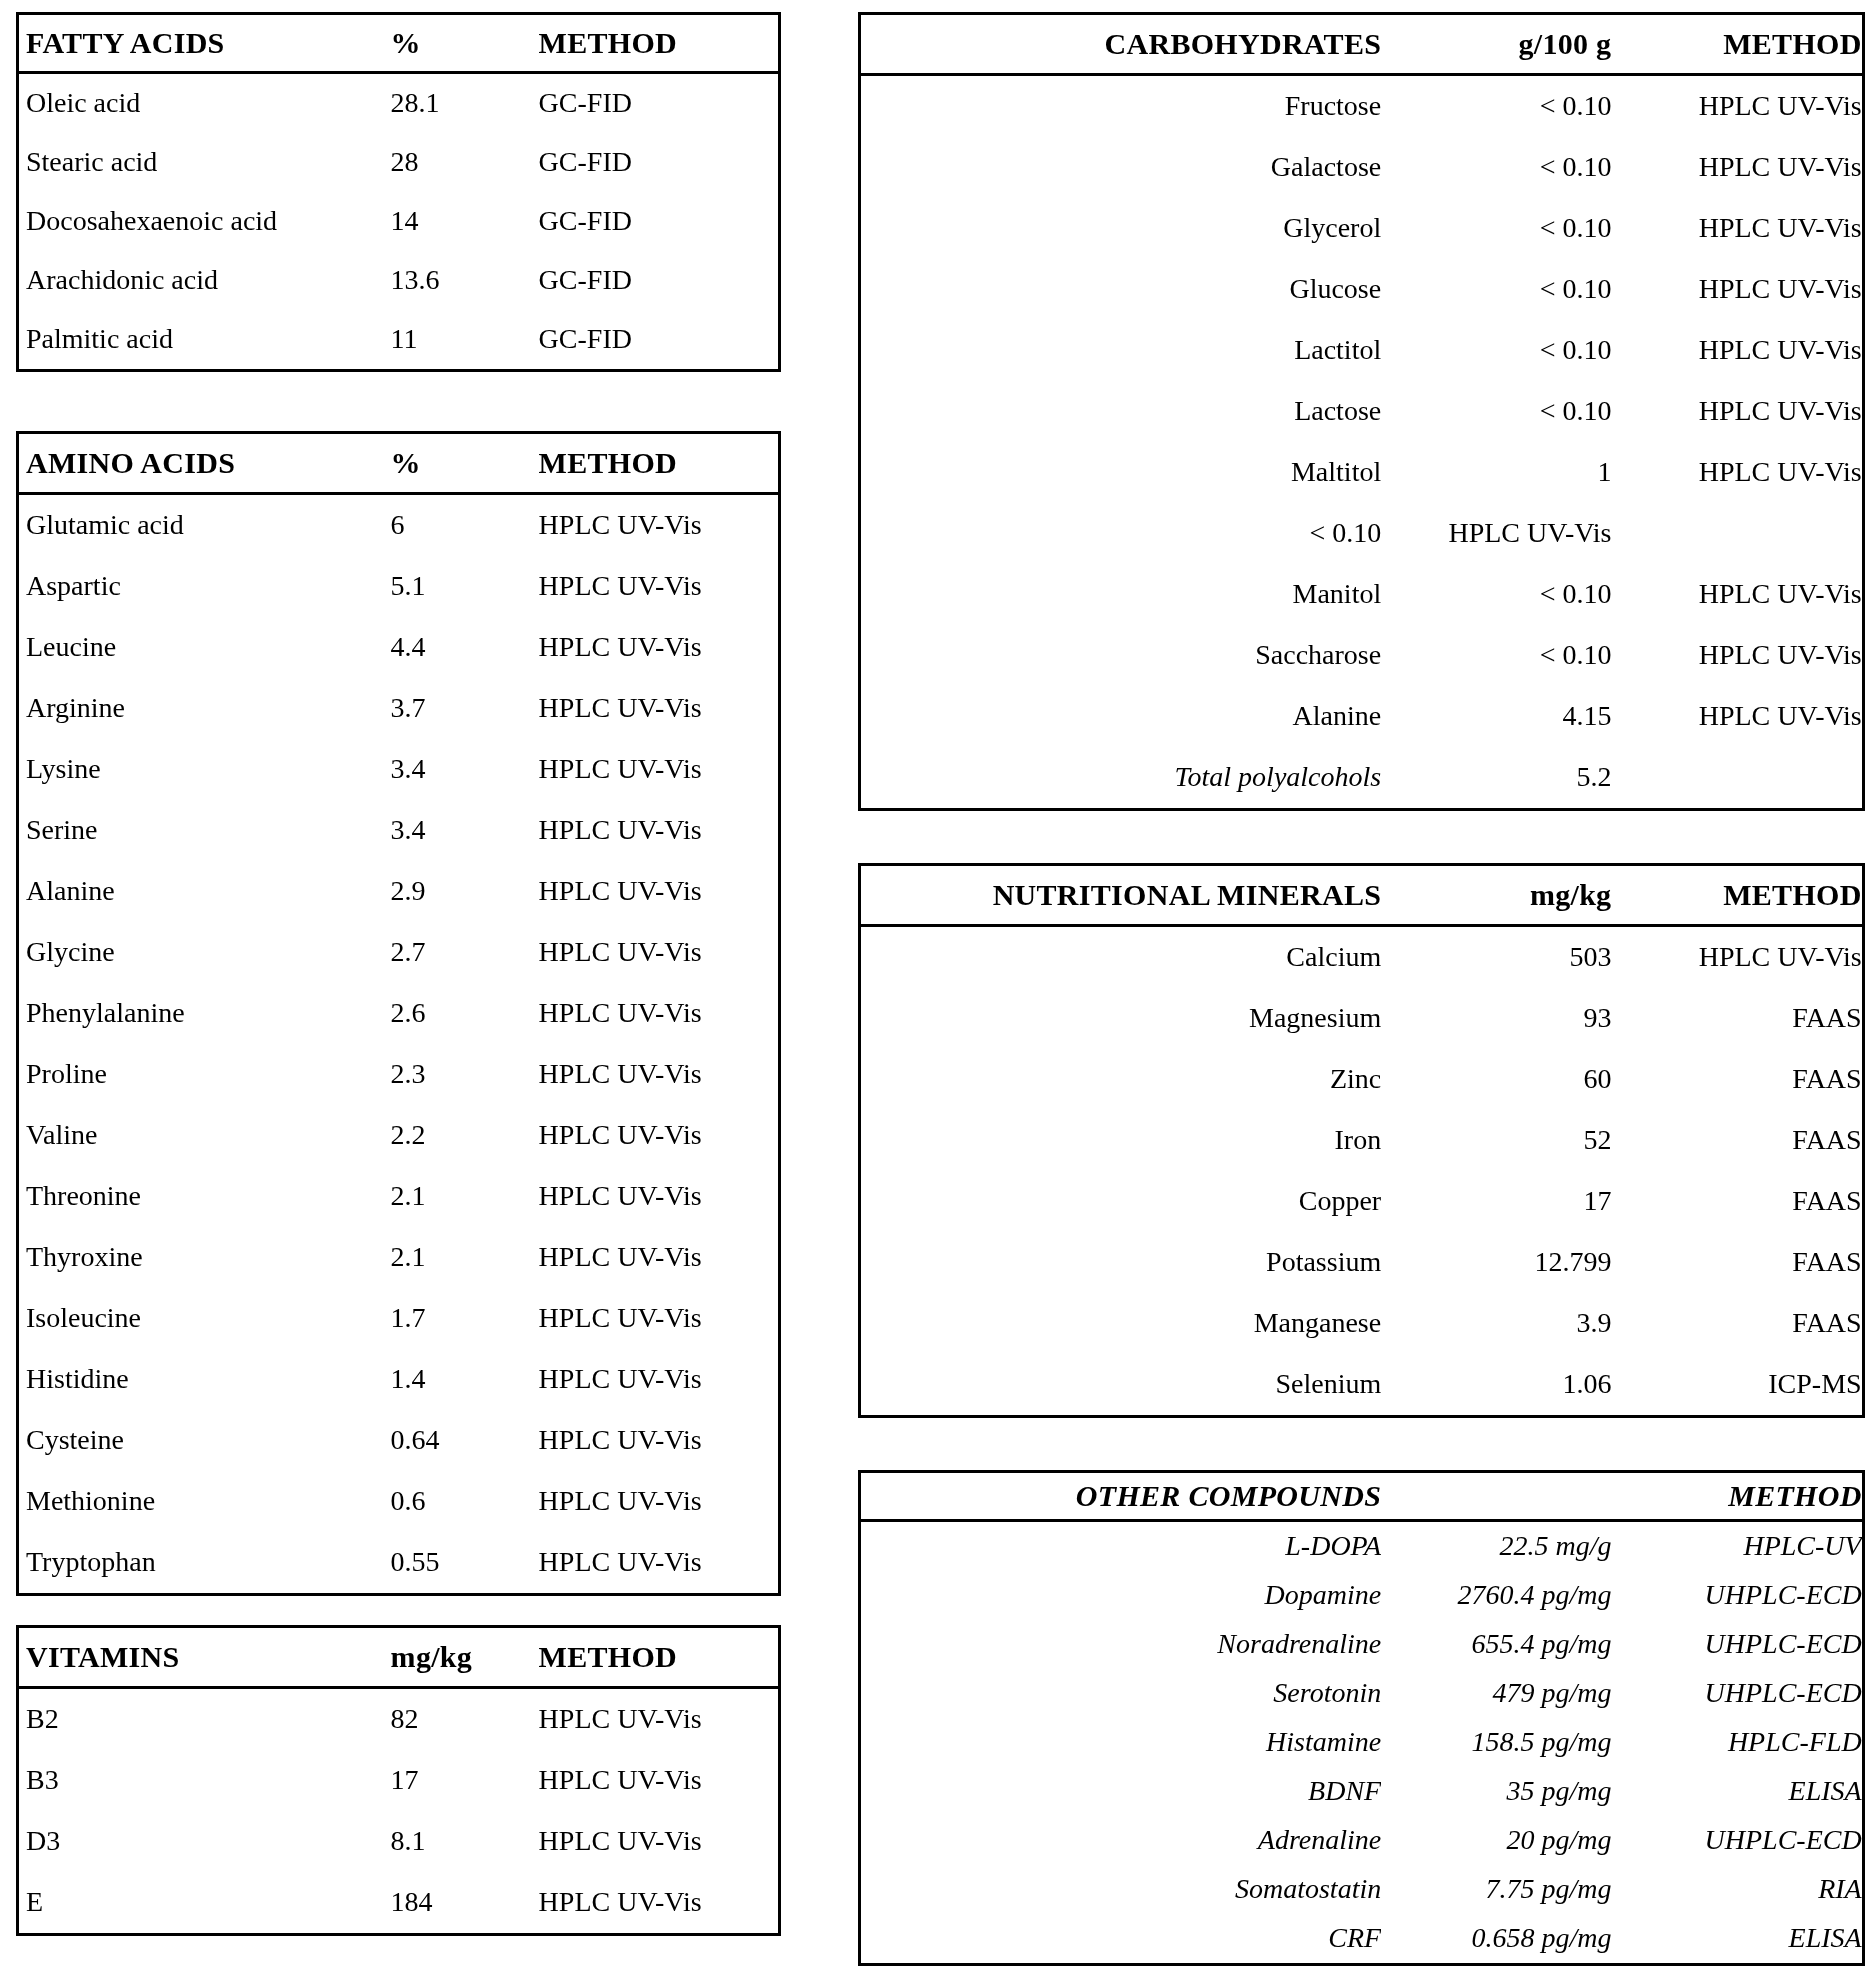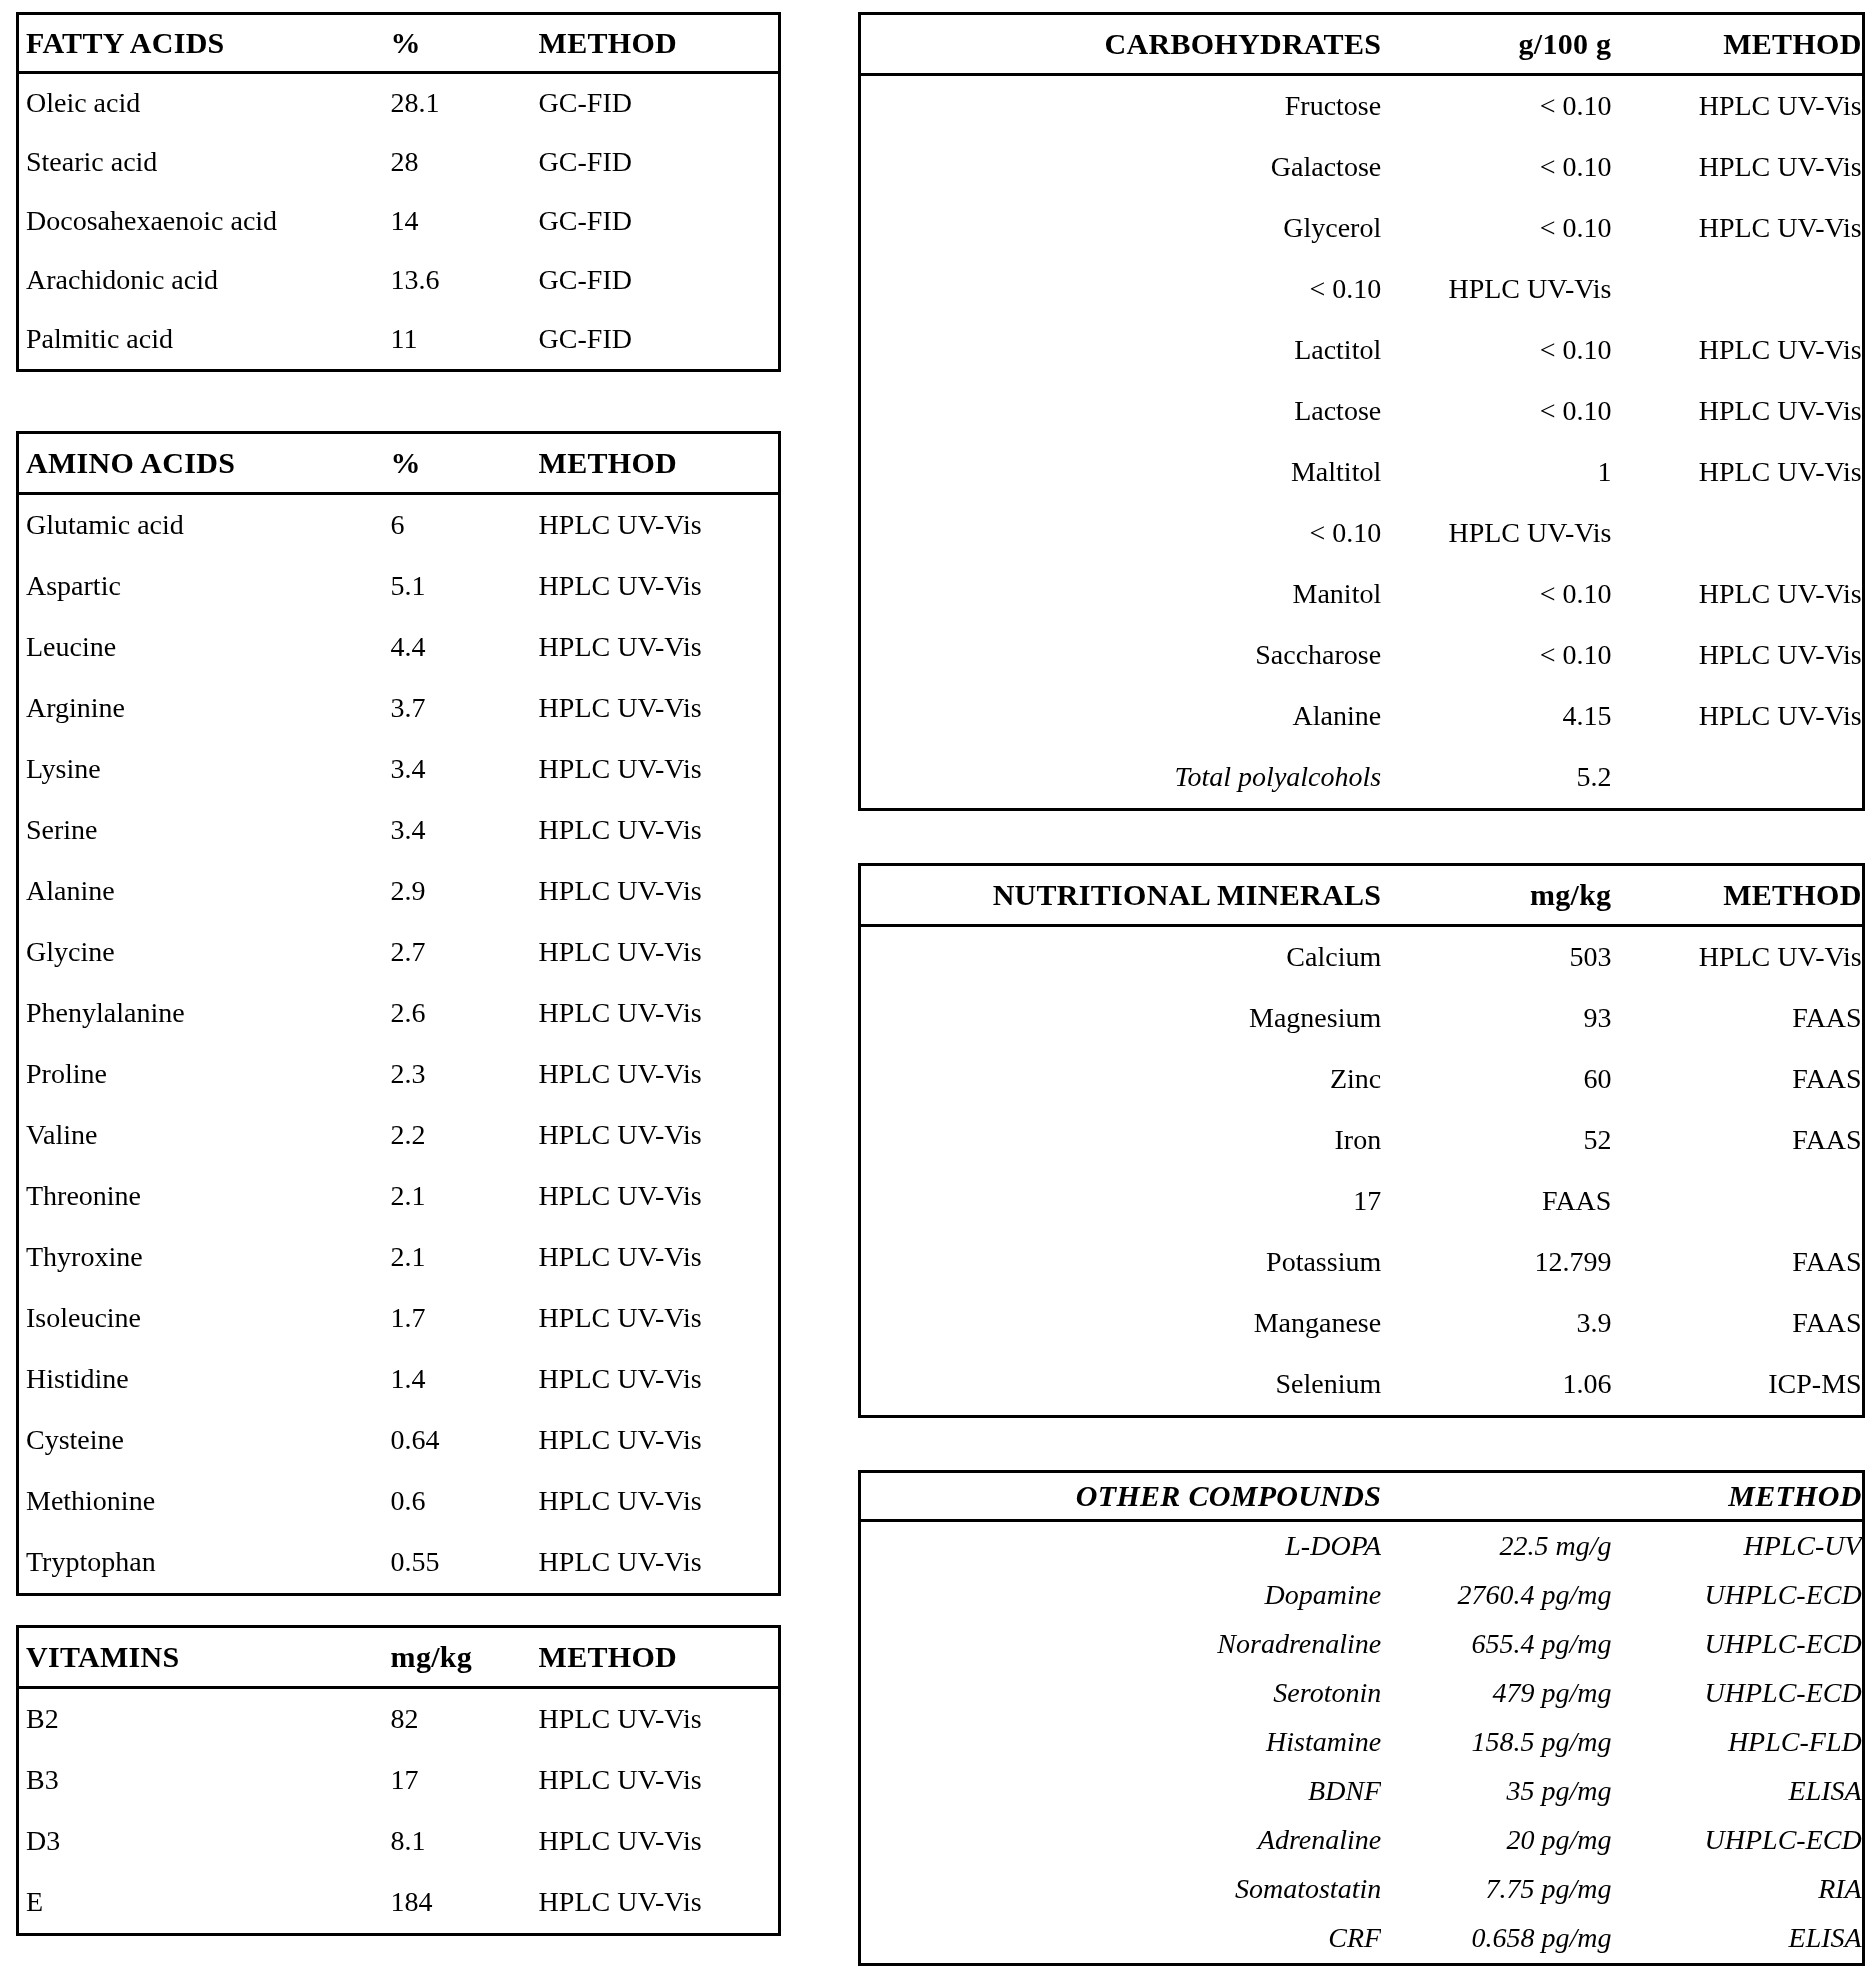--- a/index.html
+++ b/index.html
@@ -278,20 +278,21 @@
             <div class="cell meth">HPLC UV-Vis</div>
           </div>
 
           <div class="row">
             <div class="cell name">Glycerol</div>
             <div class="cell val">&lt; 0.10</div>
             <div class="cell meth">HPLC UV-Vis</div>
           </div>
 
           <div class="row">
+            <div class="cell name">Glucose</div>
             <div class="cell val">&lt; 0.10</div>
             <div class="cell meth">HPLC UV-Vis</div>
           </div>
 
           <div class="row">
             <div class="cell name">Lactitol</div>
             <div class="cell val">&lt; 0.10</div>
             <div class="cell meth">HPLC UV-Vis</div>
           </div>
 
@@ -364,20 +365,21 @@
             <div class="cell meth">FAAS</div>
           </div>
 
           <div class="row">
             <div class="cell name">Iron</div>
             <div class="cell val">52</div>
             <div class="cell meth">FAAS</div>
           </div>
 
           <div class="row">
+            <div class="cell name">Copper</div>
             <div class="cell val">17</div>
             <div class="cell meth">FAAS</div>
           </div>
 
           <div class="row">
             <div class="cell name">Potassium</div>
             <div class="cell val">12.799</div>
             <div class="cell meth">FAAS</div>
           </div>
 

